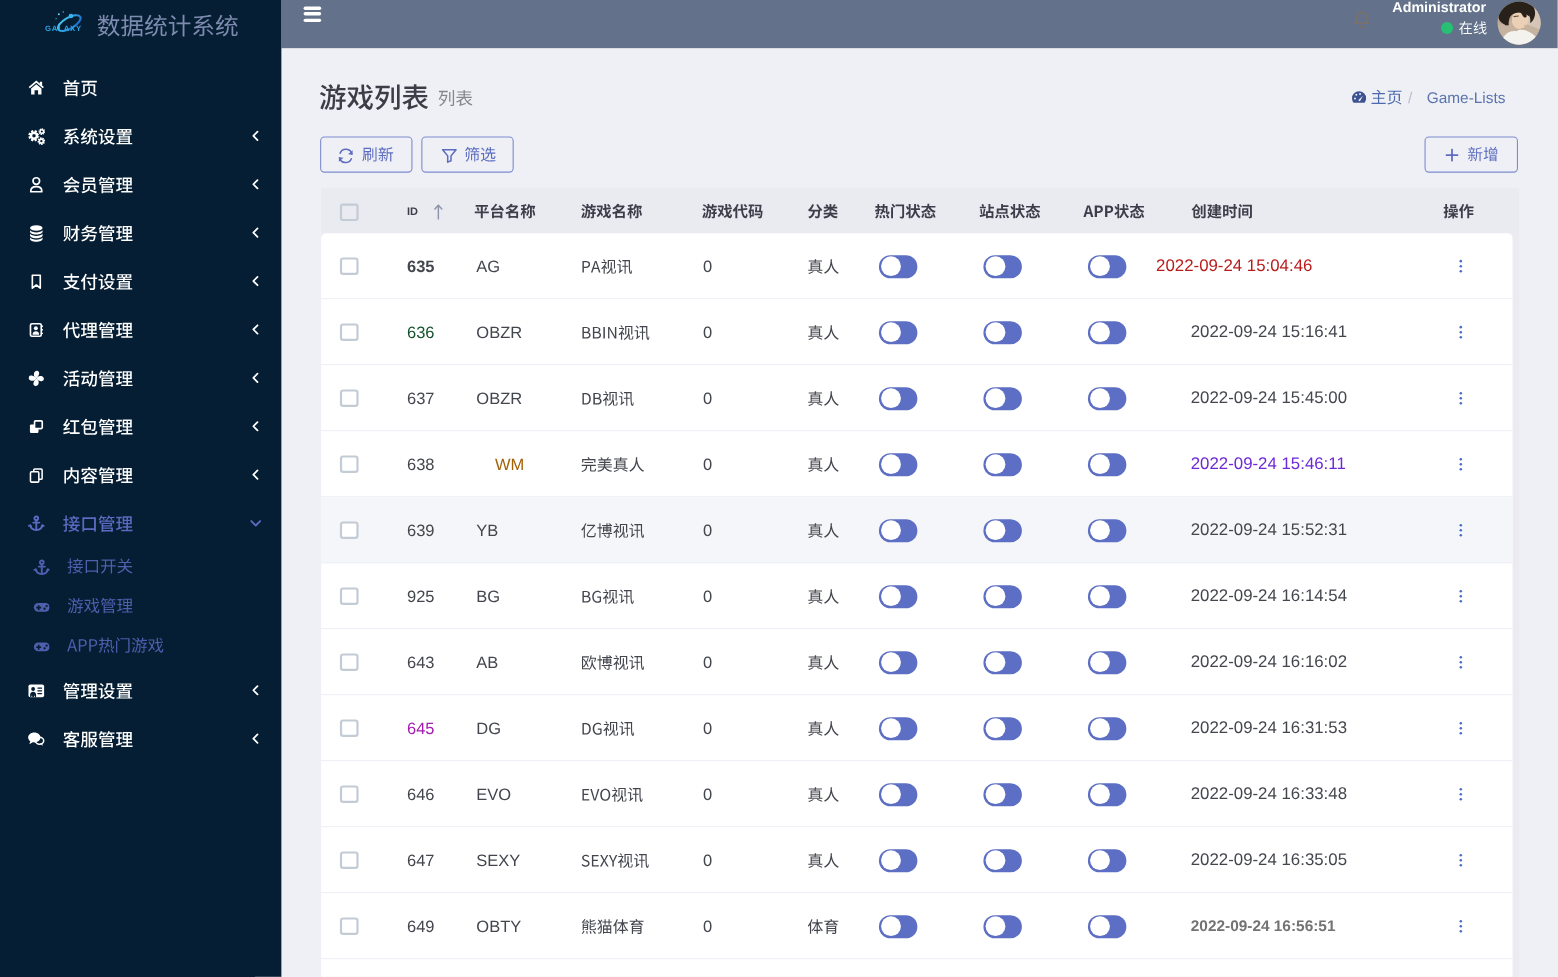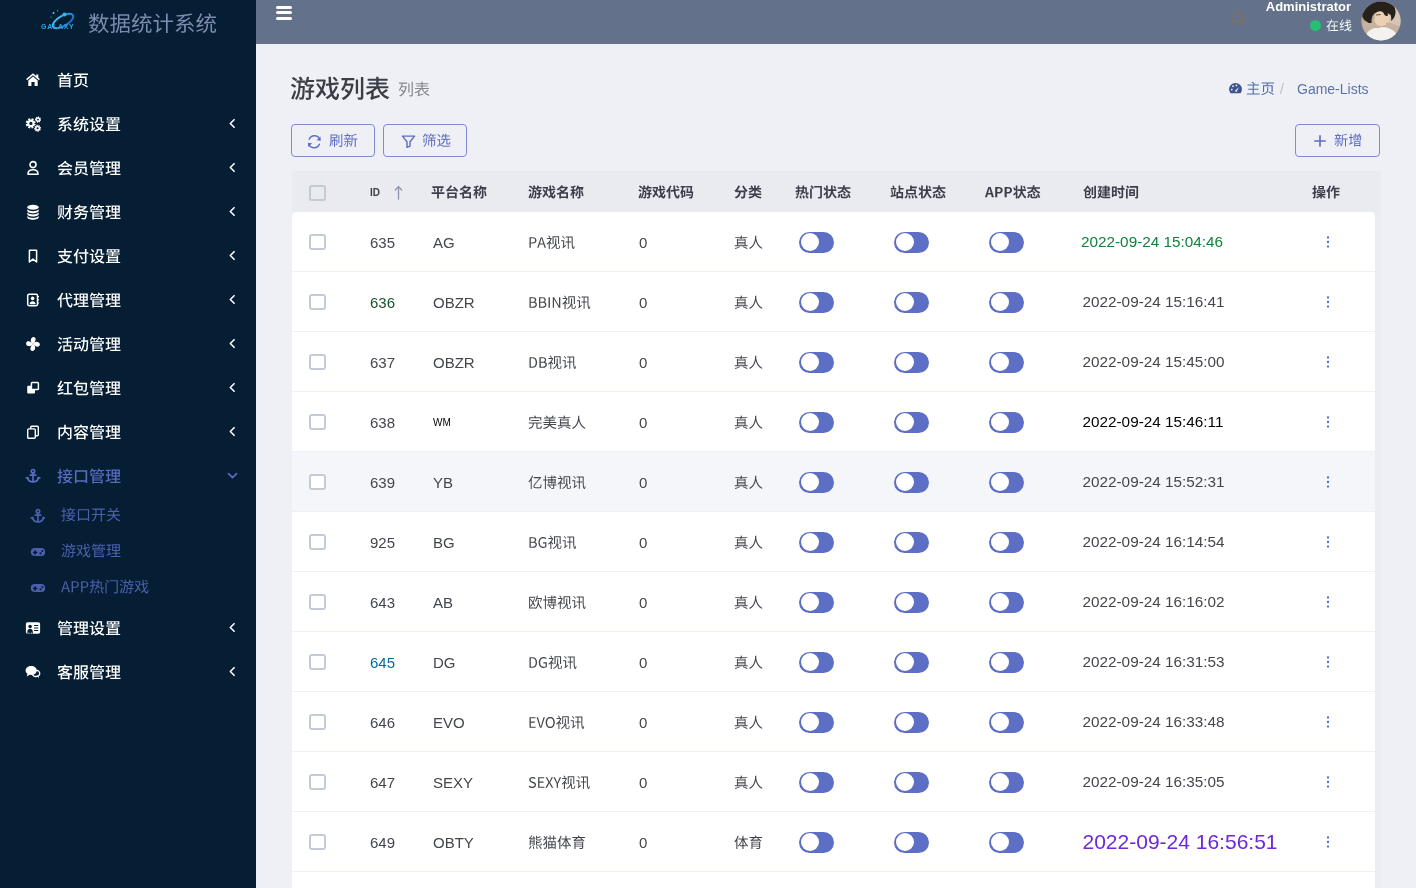--- a/index.html
+++ b/index.html
@@ -377,40 +377,40 @@
         <path fill="#3c3e4a" d="M-0.1 0H2L2.8 -2.7H6.1L6.8 0H9L5.7 -10.4H3.3ZM3.2 -4.3 3.5 -5.4C3.8 -6.5 4.1 -7.7 4.4 -8.8H4.5C4.8 -7.7 5.1 -6.5 5.4 -5.4L5.7 -4.3Z M10.2 0H12.3V-3.7H13.7C15.9 -3.7 17.7 -4.7 17.7 -7.1C17.7 -9.6 15.9 -10.4 13.7 -10.4H10.2ZM12.3 -5.3V-8.7H13.5C14.9 -8.7 15.7 -8.3 15.7 -7.1C15.7 -5.9 15 -5.3 13.6 -5.3Z M19.6 0H21.7V-3.7H23C25.3 -3.7 27 -4.7 27 -7.1C27 -9.6 25.3 -10.4 23 -10.4H19.6ZM21.7 -5.3V-8.7H22.8C24.3 -8.7 25 -8.3 25 -7.1C25 -5.9 24.3 -5.3 22.9 -5.3Z M38 -10.9C38.5 -10.1 39.2 -9.1 39.5 -8.4L40.8 -9.2C40.5 -9.9 39.8 -10.9 39.2 -11.6ZM28 -3.1 28.9 -1.7C29.5 -2.2 30.1 -2.7 30.8 -3.3V1.2H32.4V0.3C32.8 0.6 33.3 1 33.6 1.2C35.3 -0.3 36.3 -2 36.8 -3.8C37.5 -1.7 38.6 0.1 40.2 1.2C40.5 0.8 41 0.1 41.4 -0.2C39.5 -1.4 38.2 -3.7 37.5 -6.3H41V-8H37.3V-8.3V-11.9H35.7V-8.3V-8H32.8V-6.3H35.6C35.3 -4.3 34.6 -2 32.4 0V-11.9H30.8V-8.1C30.4 -8.7 29.9 -9.5 29.4 -10.1L28.1 -9.4C28.7 -8.5 29.4 -7.4 29.6 -6.6L30.8 -7.3V-5.3C29.8 -4.5 28.7 -3.6 28 -3.1Z M46.9 -5.5C47.7 -5 48.7 -4.3 49.2 -3.8L50.8 -4.8C50.2 -5.3 49.2 -5.9 48.4 -6.4ZM45.3 -3.4V-1C45.3 0.5 45.8 1 47.8 1C48.2 1 50.1 1 50.5 1C52.1 1 52.6 0.5 52.8 -1.6C52.3 -1.7 51.6 -1.9 51.3 -2.2C51.2 -0.7 51.1 -0.5 50.4 -0.5C49.9 -0.5 48.3 -0.5 48 -0.5C47.1 -0.5 47 -0.6 47 -1V-3.4ZM47.3 -3.6C48 -2.9 48.9 -1.8 49.3 -1.2L50.7 -2C50.2 -2.7 49.3 -3.7 48.6 -4.4ZM52 -3.2C52.7 -2 53.4 -0.3 53.6 0.7L55.2 0.1C54.9 -0.9 54.2 -2.5 53.5 -3.7ZM43.5 -3.5C43.2 -2.3 42.8 -0.9 42.2 0L43.7 0.8C44.3 -0.2 44.7 -1.8 45 -3ZM47.8 -12C47.8 -11.4 47.7 -10.7 47.6 -10.1H42.3V-8.6H47.1C46.5 -7.1 45.1 -5.8 42.2 -5.1C42.5 -4.7 42.9 -4.1 43.1 -3.7C46.6 -4.6 48.1 -6.3 48.9 -8.3C49.9 -6.1 51.6 -4.6 54.2 -3.8C54.5 -4.3 55 -5 55.3 -5.4C53.1 -5.9 51.5 -7 50.6 -8.6H55V-10.1H49.3C49.4 -10.7 49.5 -11.4 49.6 -12Z"></path>
       </svg>
     </div>
     <div class="abs" style="left:1056px;top:140.0px">
       <svg width="28" height="17" viewBox="0 -13.3 28 17" style="display:block;overflow:visible">
         <path fill="#3c3e4a" d="M7.8 -10.2H10.3V-9.3H7.8ZM6.4 -11.4V-8.1H11.9V-11.4ZM6.3 -6.5H7.5V-5.4H6.3ZM10.6 -6.5H11.8V-5.4H10.6ZM1.9 -11.9V-9.2H0.5V-7.7H1.9V-5.2L0.3 -4.7L0.7 -3.1L1.9 -3.5V-0.6C1.9 -0.4 1.8 -0.4 1.7 -0.4C1.6 -0.4 1.2 -0.4 0.8 -0.4C1 0 1.2 0.7 1.2 1.1C2 1.1 2.5 1.1 2.9 0.8C3.3 0.5 3.5 0.1 3.5 -0.6V-4L4.7 -4.5L4.5 -6L3.5 -5.7V-7.7H4.6V-9.2H3.5V-11.9ZM4.9 -3.5V-2.1H7.5C6.6 -1.3 5.2 -0.6 3.9 -0.3C4.2 0.1 4.7 0.7 4.9 1.1C6.1 0.6 7.3 -0.1 8.3 -1V1.3H9.9V-1C10.7 -0.2 11.6 0.5 12.6 0.9C12.9 0.5 13.4 0 13.7 -0.3C12.6 -0.7 11.4 -1.3 10.6 -2.1H13.4V-3.5H9.9V-4.3H13.2V-7.6H9.4V-4.4H8.8V-7.6H5.1V-4.3H8.3V-3.5Z M21.2 -11.8C20.6 -9.7 19.5 -7.7 18.2 -6.5C18.6 -6.2 19.2 -5.6 19.5 -5.3C20.2 -6 20.8 -7 21.4 -8H21.9V1.2H23.6V-1.9H27.4V-3.4H23.6V-5H27.3V-6.5H23.6V-8H27.6V-9.6H22.1C22.4 -10.2 22.6 -10.8 22.8 -11.3ZM17.5 -11.8C16.8 -9.8 15.6 -7.8 14.3 -6.6C14.6 -6.2 15.1 -5.2 15.2 -4.8C15.5 -5.1 15.8 -5.4 16.1 -5.8V1.2H17.8V-8.4C18.3 -9.4 18.8 -10.3 19.1 -11.3Z"></path>
       </svg>
     </div>
     <div class="abs" style="left:36px;top:227px;width:1083px;height:1px;background:#edf1f7"></div>
     <div class="abs" style="left:53px;top:190px;width:17px;height:16px;border:2px solid #c3cbd5;border-radius:3px;background:#fff;box-sizing:border-box"></div>
-    <div class="abs" style="left:114px;top:190.5px;font-size:15px;color:#44464e;font-weight:normal;line-height:15px;white-space:nowrap">635</div>
+    <div class="abs" style="left:114px;top:190.5px;font-size:15px;color:#44464e;font-weight:bold;line-height:15px;white-space:nowrap">635</div>
     <div class="abs" style="left:177px;top:190.5px;font-size:15px;color:#44464e;font-weight:normal;line-height:15px;white-space:nowrap">AG</div>
     <div class="abs" style="left:272px;top:189.5px">
       <svg width="47" height="17" viewBox="0 -13.8 47 17" style="display:block;overflow:visible">
         <path fill="#44464e" d="M1.5 0H2.8V-4.2H4.6C6.9 -4.2 8.5 -5.3 8.5 -7.5C8.5 -9.8 6.9 -10.6 4.5 -10.6H1.5ZM2.8 -5.3V-9.5H4.3C6.2 -9.5 7.1 -9.1 7.1 -7.5C7.1 -6 6.2 -5.3 4.4 -5.3Z M9.2 0H10.6L11.6 -3.2H15.5L16.5 0H17.9L14.3 -10.6H12.8ZM11.9 -4.3 12.5 -5.9C12.8 -7.1 13.2 -8.3 13.5 -9.5H13.6C13.9 -8.3 14.3 -7.1 14.7 -5.9L15.2 -4.3Z M24.5 -11.5V-3.8H25.6V-10.5H30.1V-3.8H31.1V-11.5ZM20.2 -11.7C20.7 -11.1 21.3 -10.3 21.6 -9.8L22.5 -10.3C22.2 -10.8 21.6 -11.6 21.1 -12.2ZM27.2 -9.4V-6.6C27.2 -4.3 26.8 -1.5 23.1 0.4C23.3 0.5 23.7 0.9 23.8 1.2C26 0 27.1 -1.5 27.7 -3.1V-0.3C27.7 0.7 28.1 0.9 29.1 0.9H30.4C31.7 0.9 31.8 0.3 32 -1.9C31.7 -2 31.3 -2.1 31.1 -2.4C31 -0.3 30.9 0.1 30.4 0.1H29.3C28.9 0.1 28.7 0 28.7 -0.4V-4H28C28.2 -4.9 28.3 -5.8 28.3 -6.6V-9.4ZM18.9 -9.7V-8.7H22.4C21.6 -6.8 20.1 -5 18.6 -4C18.7 -3.8 19 -3.3 19.1 -3C19.6 -3.4 20.2 -3.9 20.7 -4.5V1.1H21.8V-5.1C22.3 -4.5 22.9 -3.6 23.2 -3.2L23.9 -4C23.6 -4.4 22.6 -5.5 22.1 -6.1C22.8 -7.1 23.3 -8.2 23.8 -9.3L23.2 -9.7L23 -9.7Z M34.1 -11.2C34.9 -10.6 35.7 -9.6 36.1 -9L36.9 -9.7C36.5 -10.3 35.6 -11.2 34.9 -11.9ZM33.1 -7.6V-6.6H35.1V-1.6C35.1 -1 34.7 -0.5 34.5 -0.3C34.6 -0.1 34.9 0.3 35 0.6C35.2 0.3 35.6 -0.1 38.1 -2C38 -2.2 37.8 -2.6 37.7 -2.9L36.2 -1.8V-7.6ZM37.7 -11.4V-10.4H39.8V-6.2H37.6V-5.2H39.8V1H40.8V-5.2H43.1V-6.2H40.8V-10.4H43.6C43.6 -4.1 43.6 0.6 45.2 1.1C45.9 1.4 46.4 0.9 46.5 -1.5C46.4 -1.7 46.1 -2 45.9 -2.3C45.8 -1.1 45.7 0 45.6 0C44.6 -0.2 44.7 -5.2 44.7 -11.4Z"></path>
       </svg>
     </div>
     <div class="abs" style="left:383px;top:190.5px;font-size:15px;color:#44464e;font-weight:normal;line-height:15px;white-space:nowrap">0</div>
     <div class="abs" style="left:477.5px;top:189.5px">
       <svg width="29" height="17" viewBox="0 -13.8 29 17" style="display:block;overflow:visible">
         <path fill="#44464e" d="M8.6 -0.7C10.2 -0.1 11.9 0.6 12.9 1.1L13.7 0.4C12.7 -0.2 10.9 -0.9 9.3 -1.4ZM5 -1.3C4.1 -0.7 2.3 0 0.8 0.4C1.1 0.6 1.4 1 1.6 1.2C3 0.8 4.8 0 6 -0.7ZM6.8 -12.2 6.7 -10.9H1.2V-10H6.6L6.4 -9.1H2.9V-2.5H0.8V-1.6H13.7V-2.5H11.6V-9.1H7.5L7.6 -10H13.3V-10.9H7.8L8 -12.1ZM3.9 -2.5V-3.6H10.6V-2.5ZM3.9 -6.7H10.6V-5.8H3.9ZM3.9 -7.4V-8.3H10.6V-7.4ZM3.9 -5.1H10.6V-4.3H3.9Z M21.1 -12.1C21.1 -9.9 21.2 -2.8 15.1 0.2C15.5 0.5 15.8 0.8 16 1.1C19.6 -0.8 21.1 -4 21.8 -7C22.5 -4.2 24.1 -0.7 27.7 1C27.9 0.7 28.2 0.4 28.5 0.1C23.4 -2.2 22.5 -8.3 22.2 -10C22.3 -10.9 22.3 -11.6 22.3 -12.1Z"></path>
       </svg>
     </div>
     <div class="abs" style="left:543px;top:187.5px;width:35px;height:21px;border-radius:10.5px;background:#5d6fc4"></div>
     <div class="abs" style="left:544.5px;top:189px;width:18px;height:18px;border-radius:50%;background:#fff"></div>
     <div class="abs" style="left:638px;top:187.5px;width:35px;height:21px;border-radius:10.5px;background:#5d6fc4"></div>
     <div class="abs" style="left:639.5px;top:189px;width:18px;height:18px;border-radius:50%;background:#fff"></div>
     <div class="abs" style="left:733px;top:187.5px;width:35px;height:21px;border-radius:10.5px;background:#5d6fc4"></div>
     <div class="abs" style="left:734.5px;top:189px;width:18px;height:18px;border-radius:50%;background:#fff"></div>
-    <div class="abs" style="left:825px;top:190.3px;font-size:15.3px;color:#15803d;font-weight:normal;line-height:15.3px;white-space:nowrap">2022-09-24 15:04:46</div>
+    <div class="abs" style="left:795px;top:190.3px;font-size:15.3px;color:#b91c1c;font-weight:normal;line-height:15.3px;white-space:nowrap">2022-09-24 15:04:46</div>
     <svg class="abs" style="left:1068.5px;top:190px" width="6" height="16" viewBox="0 0 6 16">
       <g fill="#4a6bc8">
         <circle cx="3" cy="3.4" r="1.15"></circle>
         <circle cx="3" cy="8" r="1.15"></circle>
         <circle cx="3" cy="12.6" r="1.15"></circle>
       </g>
     </svg>
     <div class="abs" style="left:36px;top:287px;width:1083px;height:1px;background:#edf1f7"></div>
     <div class="abs" style="left:53px;top:250px;width:17px;height:16px;border:2px solid #c3cbd5;border-radius:3px;background:#fff;box-sizing:border-box"></div>
     <div class="abs" style="left:114px;top:250.5px;font-size:15px;color:#14532d;font-weight:normal;line-height:15px;white-space:nowrap">636</div>
@@ -465,39 +465,39 @@
     <svg class="abs" style="left:1068.5px;top:310px" width="6" height="16" viewBox="0 0 6 16">
       <g fill="#4a6bc8">
         <circle cx="3" cy="3.4" r="1.15"></circle>
         <circle cx="3" cy="8" r="1.15"></circle>
         <circle cx="3" cy="12.6" r="1.15"></circle>
       </g>
     </svg>
     <div class="abs" style="left:36px;top:407px;width:1083px;height:1px;background:#edf1f7"></div>
     <div class="abs" style="left:53px;top:370px;width:17px;height:16px;border:2px solid #c3cbd5;border-radius:3px;background:#fff;box-sizing:border-box"></div>
     <div class="abs" style="left:114px;top:370.5px;font-size:15px;color:#44464e;font-weight:normal;line-height:15px;white-space:nowrap">638</div>
-    <div class="abs" style="left:177px;top:370.5px;font-size:10px;color:#000000;font-weight:normal;line-height:15px;white-space:nowrap">WM</div>
+    <div class="abs" style="left:194px;top:370.5px;font-size:15px;color:#a16207;font-weight:normal;line-height:15px;white-space:nowrap">WM</div>
     <div class="abs" style="left:272px;top:369.5px">
       <svg width="58" height="17" viewBox="0 -13.8 58 17" style="display:block;overflow:visible">
         <path fill="#44464e" d="M3.3 -7.9V-6.9H11.2V-7.9ZM0.8 -5.2V-4.2H4.7C4.5 -1.6 3.9 -0.4 0.6 0.3C0.8 0.5 1.1 0.9 1.2 1.2C4.8 0.4 5.6 -1.2 5.8 -4.2H8.4V-0.6C8.4 0.6 8.7 0.9 10.1 0.9C10.3 0.9 12 0.9 12.3 0.9C13.4 0.9 13.7 0.4 13.9 -1.6C13.6 -1.7 13.1 -1.8 12.9 -2C12.8 -0.3 12.7 -0.1 12.2 -0.1C11.8 -0.1 10.5 -0.1 10.2 -0.1C9.6 -0.1 9.5 -0.1 9.5 -0.6V-4.2H13.7V-5.2ZM6.1 -12C6.4 -11.5 6.6 -11 6.8 -10.5H1.2V-7.3H2.3V-9.5H12.2V-7.3H13.3V-10.5H8.1C7.9 -11 7.5 -11.8 7.2 -12.3Z M24.6 -12.2C24.3 -11.6 23.8 -10.7 23.3 -10.2H19.5L20 -10.4C19.8 -10.9 19.3 -11.7 18.7 -12.2L17.8 -11.8C18.2 -11.3 18.7 -10.7 18.9 -10.2H15.9V-9.2H21.2V-8H16.6V-7H21.2V-5.8H15.3V-4.8H21.1C21 -4.5 20.9 -4.1 20.9 -3.7H15.7V-2.7H20.5C19.9 -1.3 18.4 -0.3 15.1 0.1C15.3 0.4 15.6 0.8 15.6 1.1C19.4 0.5 21 -0.7 21.7 -2.6C22.8 -0.5 24.8 0.7 27.7 1.1C27.9 0.8 28.2 0.3 28.4 0.1C25.7 -0.2 23.8 -1.1 22.8 -2.7H28.1V-3.7H22C22.1 -4.1 22.1 -4.5 22.2 -4.8H28.3V-5.8H22.3V-7H26.9V-8H22.3V-9.2H27.6V-10.2H24.5C24.9 -10.7 25.3 -11.3 25.7 -11.9Z M37.6 -0.7C39.2 -0.1 40.9 0.6 41.9 1.1L42.7 0.4C41.7 -0.2 39.9 -0.9 38.3 -1.4ZM34 -1.3C33.1 -0.7 31.3 0 29.8 0.4C30.1 0.6 30.4 1 30.6 1.2C32 0.8 33.8 0 35 -0.7ZM35.8 -12.2 35.7 -10.9H30.2V-10H35.6L35.4 -9.1H31.9V-2.5H29.8V-1.6H42.7V-2.5H40.6V-9.1H36.5L36.6 -10H42.3V-10.9H36.8L37 -12.1ZM32.9 -2.5V-3.6H39.6V-2.5ZM32.9 -6.7H39.6V-5.8H32.9ZM32.9 -7.4V-8.3H39.6V-7.4ZM32.9 -5.1H39.6V-4.3H32.9Z M50.1 -12.1C50.1 -9.9 50.2 -2.8 44.1 0.2C44.5 0.5 44.8 0.8 45 1.1C48.6 -0.8 50.1 -4 50.8 -7C51.5 -4.2 53.1 -0.7 56.7 1C56.9 0.7 57.2 0.4 57.5 0.1C52.4 -2.2 51.5 -8.3 51.2 -10C51.3 -10.9 51.3 -11.6 51.3 -12.1Z"></path>
       </svg>
     </div>
     <div class="abs" style="left:383px;top:370.5px;font-size:15px;color:#44464e;font-weight:normal;line-height:15px;white-space:nowrap">0</div>
     <div class="abs" style="left:477.5px;top:369.5px">
       <svg width="29" height="17" viewBox="0 -13.8 29 17" style="display:block;overflow:visible">
         <path fill="#44464e" d="M8.6 -0.7C10.2 -0.1 11.9 0.6 12.9 1.1L13.7 0.4C12.7 -0.2 10.9 -0.9 9.3 -1.4ZM5 -1.3C4.1 -0.7 2.3 0 0.8 0.4C1.1 0.6 1.4 1 1.6 1.2C3 0.8 4.8 0 6 -0.7ZM6.8 -12.2 6.7 -10.9H1.2V-10H6.6L6.4 -9.1H2.9V-2.5H0.8V-1.6H13.7V-2.5H11.6V-9.1H7.5L7.6 -10H13.3V-10.9H7.8L8 -12.1ZM3.9 -2.5V-3.6H10.6V-2.5ZM3.9 -6.7H10.6V-5.8H3.9ZM3.9 -7.4V-8.3H10.6V-7.4ZM3.9 -5.1H10.6V-4.3H3.9Z M21.1 -12.1C21.1 -9.9 21.2 -2.8 15.1 0.2C15.5 0.5 15.8 0.8 16 1.1C19.6 -0.8 21.1 -4 21.8 -7C22.5 -4.2 24.1 -0.7 27.7 1C27.9 0.7 28.2 0.4 28.5 0.1C23.4 -2.2 22.5 -8.3 22.2 -10C22.3 -10.9 22.3 -11.6 22.3 -12.1Z"></path>
       </svg>
     </div>
     <div class="abs" style="left:543px;top:367.5px;width:35px;height:21px;border-radius:10.5px;background:#5d6fc4"></div>
     <div class="abs" style="left:544.5px;top:369px;width:18px;height:18px;border-radius:50%;background:#fff"></div>
     <div class="abs" style="left:638px;top:367.5px;width:35px;height:21px;border-radius:10.5px;background:#5d6fc4"></div>
     <div class="abs" style="left:639.5px;top:369px;width:18px;height:18px;border-radius:50%;background:#fff"></div>
     <div class="abs" style="left:733px;top:367.5px;width:35px;height:21px;border-radius:10.5px;background:#5d6fc4"></div>
     <div class="abs" style="left:734.5px;top:369px;width:18px;height:18px;border-radius:50%;background:#fff"></div>
-    <div class="abs" style="left:826.5px;top:370.4px;font-size:15.3px;color:#000000;font-weight:normal;line-height:15.3px;white-space:nowrap">2022-09-24 15:46:11</div>
+    <div class="abs" style="left:826.5px;top:370.4px;font-size:15.3px;color:#6d28d9;font-weight:normal;line-height:15.3px;white-space:nowrap">2022-09-24 15:46:11</div>
     <svg class="abs" style="left:1068.5px;top:370px" width="6" height="16" viewBox="0 0 6 16">
       <g fill="#4a6bc8">
         <circle cx="3" cy="3.4" r="1.15"></circle>
         <circle cx="3" cy="8" r="1.15"></circle>
         <circle cx="3" cy="12.6" r="1.15"></circle>
       </g>
     </svg>
     <div class="abs" style="left:36px;top:408px;width:1083px;height:60px;background:#f5f6f9"></div>
     <div class="abs" style="left:36px;top:467px;width:1083px;height:1px;background:#edf1f7"></div>
     <div class="abs" style="left:53px;top:430px;width:17px;height:16px;border:2px solid #c3cbd5;border-radius:3px;background:#fff;box-sizing:border-box"></div>
@@ -581,21 +581,21 @@
     <div class="abs" style="left:826.5px;top:550.4px;font-size:15.3px;color:#44464e;font-weight:normal;line-height:15.3px;white-space:nowrap">2022-09-24 16:16:02</div>
     <svg class="abs" style="left:1068.5px;top:550px" width="6" height="16" viewBox="0 0 6 16">
       <g fill="#4a6bc8">
         <circle cx="3" cy="3.4" r="1.15"></circle>
         <circle cx="3" cy="8" r="1.15"></circle>
         <circle cx="3" cy="12.6" r="1.15"></circle>
       </g>
     </svg>
     <div class="abs" style="left:36px;top:647px;width:1083px;height:1px;background:#edf1f7"></div>
     <div class="abs" style="left:53px;top:610px;width:17px;height:16px;border:2px solid #c3cbd5;border-radius:3px;background:#fff;box-sizing:border-box"></div>
-    <div class="abs" style="left:114px;top:610.5px;font-size:15px;color:#0369a1;font-weight:normal;line-height:15px;white-space:nowrap">645</div>
+    <div class="abs" style="left:114px;top:610.5px;font-size:15px;color:#a21caf;font-weight:normal;line-height:15px;white-space:nowrap">645</div>
     <div class="abs" style="left:177px;top:610.5px;font-size:15px;color:#44464e;font-weight:normal;line-height:15px;white-space:nowrap">DG</div>
     <div class="abs" style="left:272px;top:609.5px">
       <svg width="49" height="17" viewBox="0 -13.8 49 17" style="display:block;overflow:visible">
         <path fill="#44464e" d="M1.5 0H4.2C7.4 0 9.1 -2 9.1 -5.4C9.1 -8.7 7.4 -10.6 4.1 -10.6H1.5ZM2.8 -1.1V-9.5H4C6.5 -9.5 7.7 -8 7.7 -5.4C7.7 -2.7 6.5 -1.1 4 -1.1Z M15.6 0.2C17 0.2 18.2 -0.3 18.9 -1V-5.5H15.4V-4.4H17.7V-1.6C17.2 -1.2 16.5 -1 15.7 -1C13.5 -1 12.2 -2.7 12.2 -5.4C12.2 -8 13.6 -9.6 15.7 -9.6C16.8 -9.6 17.5 -9.2 18 -8.6L18.7 -9.5C18.1 -10.2 17.2 -10.8 15.7 -10.8C12.9 -10.8 10.8 -8.7 10.8 -5.3C10.8 -1.9 12.8 0.2 15.6 0.2Z M26.5 -11.5V-3.8H27.6V-10.5H32V-3.8H33.1V-11.5ZM22.2 -11.7C22.7 -11.1 23.3 -10.3 23.5 -9.8L24.4 -10.3C24.2 -10.8 23.6 -11.6 23 -12.2ZM29.2 -9.4V-6.6C29.2 -4.3 28.8 -1.5 25.1 0.4C25.3 0.5 25.7 0.9 25.8 1.2C28 0 29.1 -1.5 29.7 -3.1V-0.3C29.7 0.7 30.1 0.9 31.1 0.9H32.4C33.7 0.9 33.8 0.3 34 -1.9C33.7 -2 33.3 -2.1 33 -2.4C33 -0.3 32.9 0.1 32.4 0.1H31.2C30.8 0.1 30.7 0 30.7 -0.4V-4H30C30.2 -4.9 30.2 -5.8 30.2 -6.6V-9.4ZM20.9 -9.7V-8.7H24.4C23.5 -6.8 22 -5 20.5 -4C20.7 -3.8 21 -3.3 21 -3C21.6 -3.4 22.2 -3.9 22.7 -4.5V1.1H23.8V-5.1C24.3 -4.5 24.9 -3.6 25.2 -3.2L25.9 -4C25.6 -4.4 24.6 -5.5 24 -6.1C24.7 -7.1 25.3 -8.2 25.7 -9.3L25.1 -9.7L24.9 -9.7Z M36.1 -11.2C36.8 -10.6 37.7 -9.6 38.1 -9L38.9 -9.7C38.5 -10.3 37.6 -11.2 36.9 -11.9ZM35.1 -7.6V-6.6H37.1V-1.6C37.1 -1 36.7 -0.5 36.4 -0.3C36.6 -0.1 36.9 0.3 37 0.6C37.2 0.3 37.6 -0.1 40.1 -2C40 -2.2 39.8 -2.6 39.7 -2.9L38.2 -1.8V-7.6ZM39.7 -11.4V-10.4H41.8V-6.2H39.6V-5.2H41.8V1H42.8V-5.2H45V-6.2H42.8V-10.4H45.6C45.6 -4.1 45.5 0.6 47.1 1.1C47.9 1.4 48.3 0.9 48.5 -1.5C48.3 -1.7 48 -2 47.8 -2.3C47.8 -1.1 47.7 0 47.6 0C46.6 -0.2 46.6 -5.2 46.7 -11.4Z"></path>
       </svg>
     </div>
     <div class="abs" style="left:383px;top:610.5px;font-size:15px;color:#44464e;font-weight:normal;line-height:15px;white-space:nowrap">0</div>
     <div class="abs" style="left:477.5px;top:609.5px">
       <svg width="29" height="17" viewBox="0 -13.8 29 17" style="display:block;overflow:visible">
         <path fill="#44464e" d="M8.6 -0.7C10.2 -0.1 11.9 0.6 12.9 1.1L13.7 0.4C12.7 -0.2 10.9 -0.9 9.3 -1.4ZM5 -1.3C4.1 -0.7 2.3 0 0.8 0.4C1.1 0.6 1.4 1 1.6 1.2C3 0.8 4.8 0 6 -0.7ZM6.8 -12.2 6.7 -10.9H1.2V-10H6.6L6.4 -9.1H2.9V-2.5H0.8V-1.6H13.7V-2.5H11.6V-9.1H7.5L7.6 -10H13.3V-10.9H7.8L8 -12.1ZM3.9 -2.5V-3.6H10.6V-2.5ZM3.9 -6.7H10.6V-5.8H3.9ZM3.9 -7.4V-8.3H10.6V-7.4ZM3.9 -5.1H10.6V-4.3H3.9Z M21.1 -12.1C21.1 -9.9 21.2 -2.8 15.1 0.2C15.5 0.5 15.8 0.8 16 1.1C19.6 -0.8 21.1 -4 21.8 -7C22.5 -4.2 24.1 -0.7 27.7 1C27.9 0.7 28.2 0.4 28.5 0.1C23.4 -2.2 22.5 -8.3 22.2 -10C22.3 -10.9 22.3 -11.6 22.3 -12.1Z"></path>
@@ -687,20 +687,20 @@
       <svg width="29" height="17" viewBox="0 -13.8 29 17" style="display:block;overflow:visible">
         <path fill="#44464e" d="M3.6 -12.1C2.9 -9.9 1.7 -7.8 0.4 -6.3C0.7 -6.1 1 -5.5 1.1 -5.3C1.5 -5.8 1.9 -6.3 2.3 -6.9V1.1H3.4V-8.8C3.9 -9.8 4.3 -10.8 4.7 -11.8ZM6 -2.5V-1.5H8.4V1.1H9.5V-1.5H11.8V-2.5H9.5V-7.6C10.4 -5 11.8 -2.6 13.3 -1.2C13.5 -1.5 13.8 -1.9 14.1 -2.1C12.5 -3.3 11 -5.8 10.2 -8.2H13.8V-9.3H9.5V-12.1H8.4V-9.3H4.3V-8.2H7.8C6.9 -5.7 5.4 -3.3 3.8 -2C4 -1.8 4.4 -1.4 4.5 -1.2C6.1 -2.6 7.5 -5 8.4 -7.5V-2.5Z M25.1 -5.2V-4.1H18.5V-5.2ZM17.4 -6.1V1.2H18.5V-1.3H25.1V-0.1C25.1 0.2 25 0.3 24.7 0.3C24.5 0.3 23.4 0.3 22.3 0.2C22.4 0.5 22.6 0.9 22.7 1.2C24.1 1.2 25 1.2 25.5 1C26 0.9 26.2 0.6 26.2 -0.1V-6.1ZM18.5 -3.3H25.1V-2.1H18.5ZM20.7 -12C21 -11.6 21.2 -11.1 21.4 -10.7H15.4V-9.8H19.2C18.5 -9.1 17.8 -8.5 17.5 -8.4C17.1 -8.1 16.8 -7.9 16.5 -7.9C16.6 -7.6 16.8 -7 16.9 -6.8C17.4 -7 18.1 -7 25.5 -7.4C26 -7 26.3 -6.7 26.6 -6.4L27.5 -7C26.7 -7.8 25.3 -8.9 24.2 -9.8H28.1V-10.7H22.7C22.5 -11.2 22.1 -11.8 21.8 -12.3ZM23.2 -9.4 24.5 -8.3 18.6 -8C19.4 -8.5 20.2 -9.1 20.9 -9.8H23.8Z"></path>
       </svg>
     </div>
     <div class="abs" style="left:543px;top:787.5px;width:35px;height:21px;border-radius:10.5px;background:#5d6fc4"></div>
     <div class="abs" style="left:544.5px;top:789px;width:18px;height:18px;border-radius:50%;background:#fff"></div>
     <div class="abs" style="left:638px;top:787.5px;width:35px;height:21px;border-radius:10.5px;background:#5d6fc4"></div>
     <div class="abs" style="left:639.5px;top:789px;width:18px;height:18px;border-radius:50%;background:#fff"></div>
     <div class="abs" style="left:733px;top:787.5px;width:35px;height:21px;border-radius:10.5px;background:#5d6fc4"></div>
     <div class="abs" style="left:734.5px;top:789px;width:18px;height:18px;border-radius:50%;background:#fff"></div>
-    <div class="abs" style="left:826.5px;top:790.4px;font-size:21px;color:#6d28d9;font-weight:normal;line-height:15.3px;white-space:nowrap">2022-09-24 16:56:51</div>
+    <div class="abs" style="left:826.5px;top:790.4px;font-size:14px;color:#737373;font-weight:bold;line-height:15.3px;white-space:nowrap">2022-09-24 16:56:51</div>
     <svg class="abs" style="left:1068.5px;top:790px" width="6" height="16" viewBox="0 0 6 16">
       <g fill="#4a6bc8">
         <circle cx="3" cy="3.4" r="1.15"></circle>
         <circle cx="3" cy="8" r="1.15"></circle>
         <circle cx="3" cy="12.6" r="1.15"></circle>
       </g>
     </svg>
   </div>
 </body></html>

